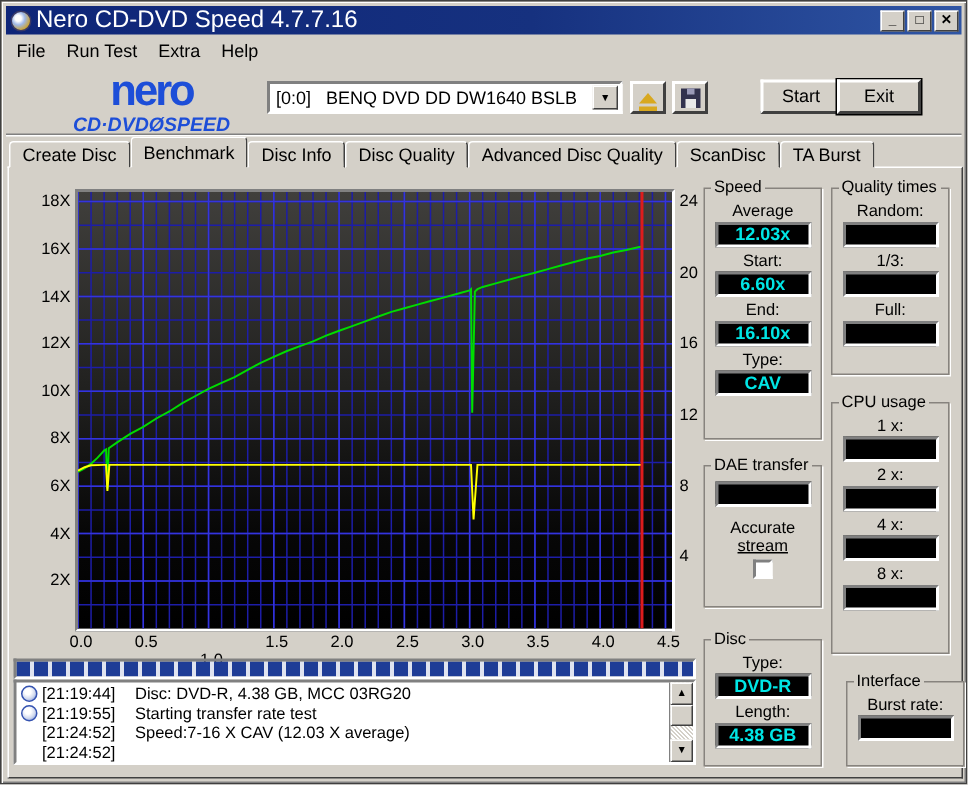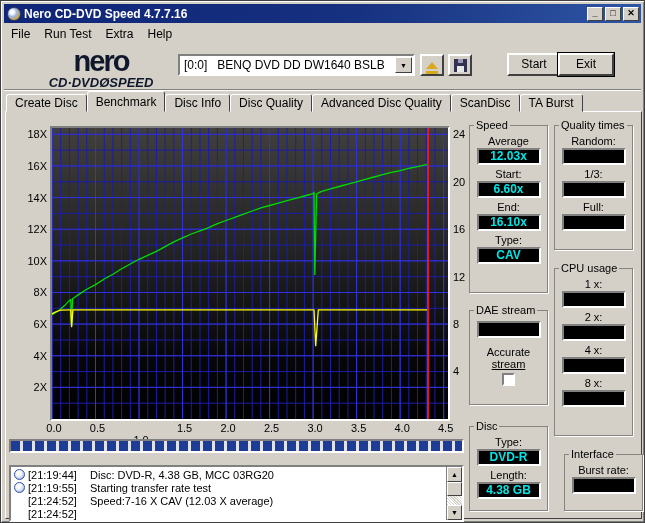--- a/index.html
+++ b/index.html
@@ -5,29 +5,29 @@
   html,body{margin:0;padding:0;background:#fff;}
   *{box-sizing:border-box;font-family:"Liberation Sans",sans-serif;}
   .window{position:relative;width:645px;height:523px;background:#d4d0c8;
     border:1px solid #404040;box-shadow:inset 1px 1px 0 #fff,inset -1px -1px 0 #808080;overflow:hidden;}
   
   .titlebar{position:absolute;left:3px;top:3px;right:3px;height:19px;
     background:linear-gradient(90deg,#0e2578,#16317f 55%,#2f55a4);display:flex;align-items:center;padding:0 2px;}
   .app-icon{width:14px;height:14px;border-radius:50%;margin:0 3px 0 1px;
     background:radial-gradient(circle at 35% 35%,#fdfdfd 0 18%,#9fb8e8 40%,#caa53a 72%,#7a5c12 100%);
     border:1px solid #3a3a66;flex:0 0 auto;}
-  .title-text{color:#fff;font-weight:bold;font-size:12px;white-space:pre;flex:1;}
+  .title-text{color:#fff;font-weight:normal;font-size:16px;white-space:pre;flex:1;}
   .tb-btn{width:16px;height:14px;margin-left:2px;background:#d4d0c8;border:1px solid;
     border-color:#fff #404040 #404040 #fff;font-size:9px;font-weight:bold;line-height:11px;
     text-align:center;color:#000;}
   
   .menubar{position:absolute;left:3px;top:23px;right:3px;height:19px;display:flex;align-items:center;font-size:12px;}
   .menu-item{padding:2px 7px;}
   
-  .logo{position:absolute;left:20px;top:46px;width:160px;text-align:center;color:#0f172a;line-height:1;}
+  .logo{position:absolute;left:20px;top:46px;width:160px;text-align:center;color:#1d4ed8;line-height:1;}
   .logo-main{font-size:29px;font-weight:bold;letter-spacing:-2px;}
   .logo-sub{font-size:13px;font-weight:bold;font-style:italic;letter-spacing:0px;margin-top:0px;}
   .combo{position:absolute;left:177px;top:53px;width:237px;height:22px;background:#fff;
     border:2px solid;border-color:#808080 #fff #fff #808080;display:flex;align-items:center;}
   .combo-text{flex:1;font-size:12px;white-space:pre;padding-left:4px;overflow:hidden;}
   .combo-arrow{width:17px;height:16px;margin-right:1px;background:#d4d0c8;border:1px solid;
     border-color:#fff #404040 #404040 #fff;font-size:7px;line-height:15px;text-align:center;}
   .tool-btn{position:absolute;top:53px;width:24px;height:22px;background:#d4d0c8;border:2px solid;
     border-color:#fff #404040 #404040 #fff;display:flex;align-items:center;justify-content:center;}
   .eject-glyph{width:0;height:0;border-left:6px solid transparent;border-right:6px solid transparent;
@@ -57,21 +57,21 @@
   .axis div{position:absolute;font-size:11px;}
   #axis-left{left:12px;top:125px;width:34px;height:295px;}
   #axis-left div{right:0;text-align:right;}
   #axis-bottom{left:51px;top:421px;width:400px;height:14px;}
   #axis-bottom div{width:26px;text-align:center;}
   #axis-right{left:452px;top:125px;width:24px;height:295px;}
   
   .progress{position:absolute;left:8px;top:438px;width:455px;height:14px;z-index:2;
     border:2px solid;border-color:#808080 #fff #fff #808080;
     background:repeating-linear-gradient(90deg,#1e3c96 0px,#1e3c96 9px,#dfe3f0 9px,#dfe3f0 12px);}
-  .logbox{position:absolute;left:8px;top:464px;width:455px;height:57px;background:#fff;z-index:2;
+  .logbox{position:absolute;left:8px;top:452px;width:455px;height:57px;background:#fff;z-index:2;
     border:2px solid;border-color:#808080 #fff #fff #808080;display:flex;}
   .log-lines{flex:1;padding:1px 2px;overflow:hidden;}
   .log-row{display:flex;align-items:center;height:13px;font-size:11px;white-space:pre;}
   .log-icon{width:11px;height:11px;border-radius:50%;margin:0 3px 0 1px;flex:0 0 auto;
     background:radial-gradient(circle at 40% 35%,#ffffff 0 25%,#cfd8ee 60%,#5a7ad0 100%);
     border:1px solid #3553b0;}
   .log-icon.hidden{visibility:hidden;}
   .log-time{width:62px;flex:0 0 auto;}
   .log-text{flex:1;}
   .scrollbar{width:16px;background:repeating-linear-gradient(45deg,#fff 0 1px,#d4d0c8 1px 2px);
@@ -325,21 +325,21 @@
     <legend>Quality times</legend>
     <div class="fld-label">Random:</div>
     <div class="val-box"></div>
     <div class="fld-label">1/3:</div>
     <div class="val-box"></div>
     <div class="fld-label">Full:</div>
     <div class="val-box"></div>
   </fieldset>
 
   <fieldset id="grp-dae">
-    <legend>DAE stream</legend>
+    <legend>DAE transfer</legend>
     <div class="val-box" style="margin-top:4px;"></div>
     <div class="fld-label" style="margin-top:8px;">Accurate</div>
     <div class="fld-label" style="margin-top:0;text-decoration:underline;">stream</div>
     <div class="checkbox"></div>
   </fieldset>
 
   <fieldset id="grp-cpu">
     <legend>CPU usage</legend>
     <div class="fld-label">1 x:</div>
     <div class="val-box"></div>

